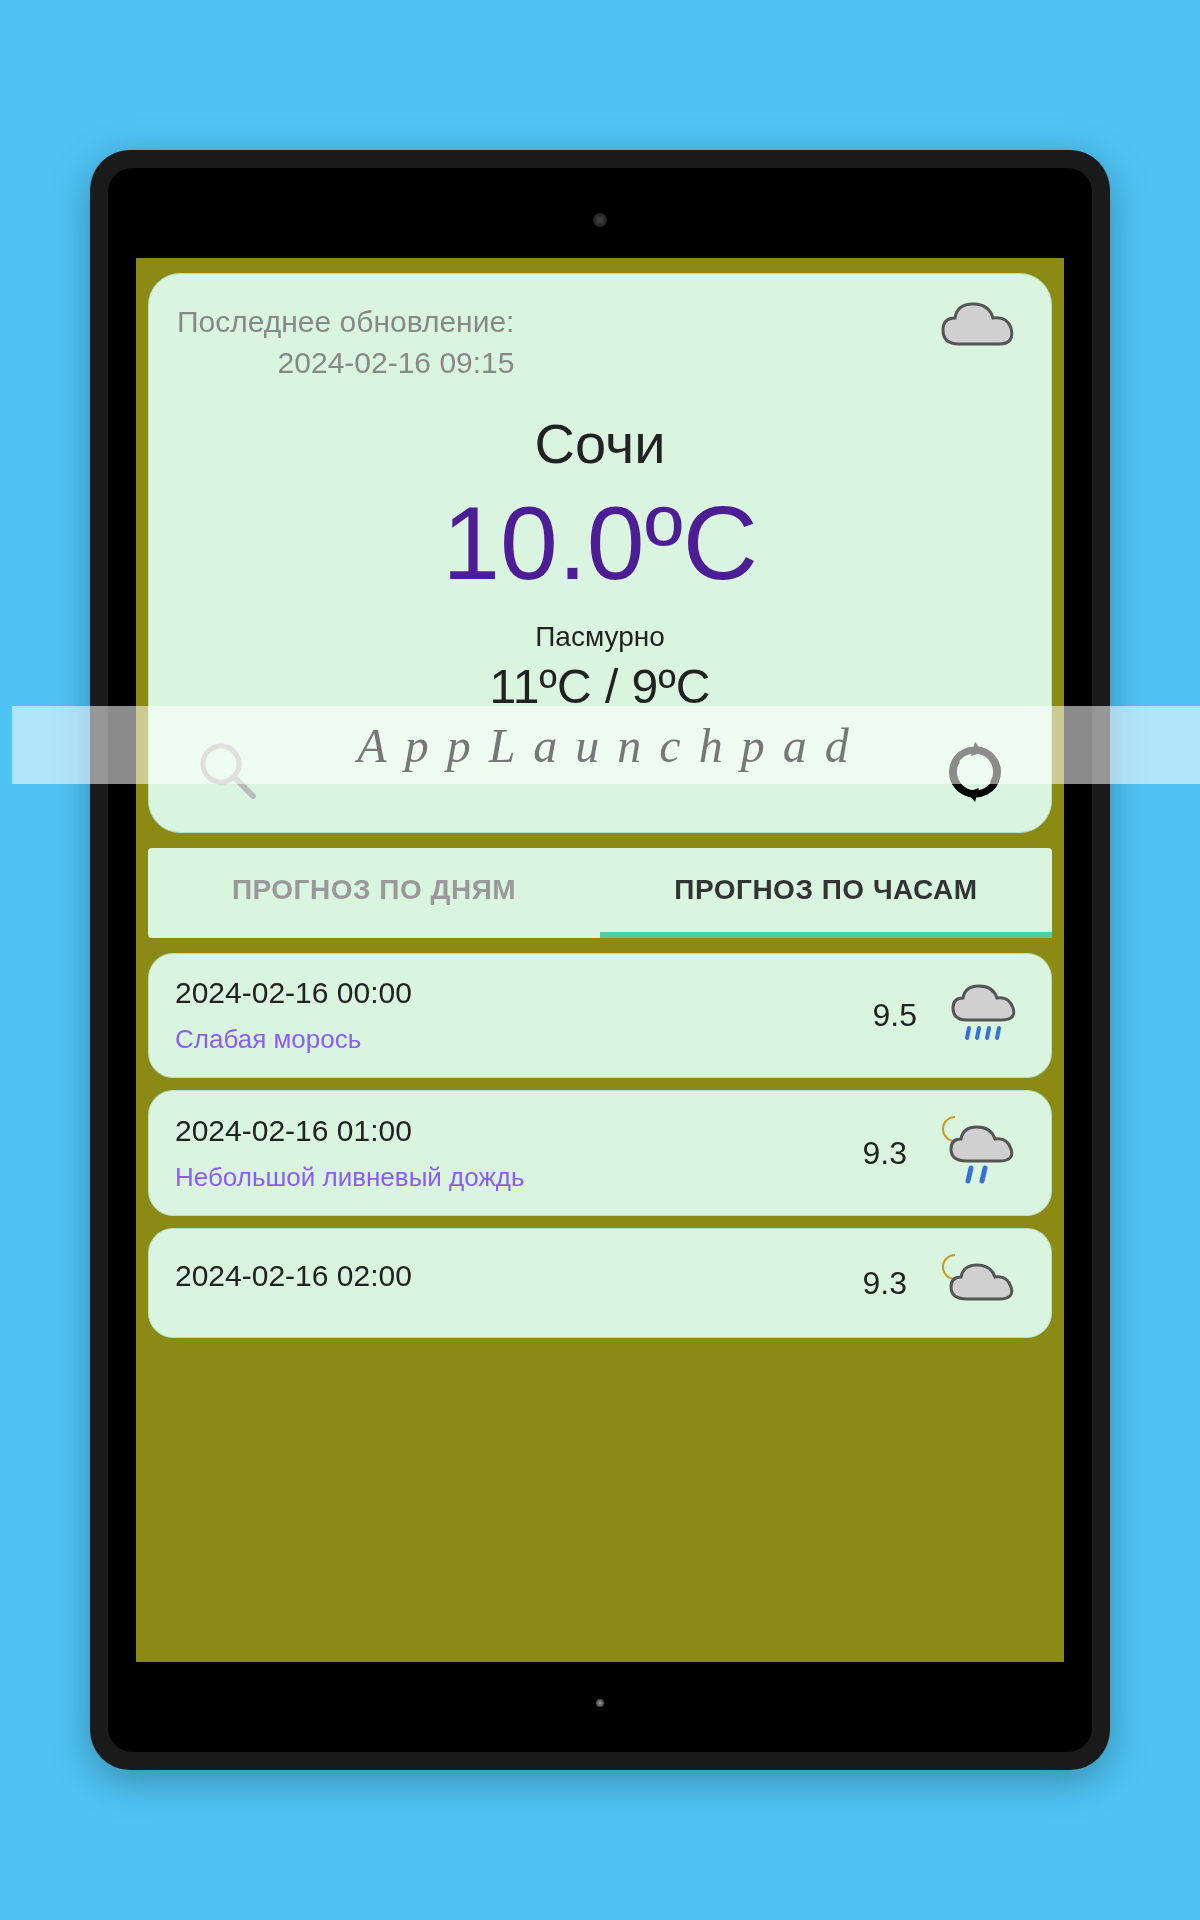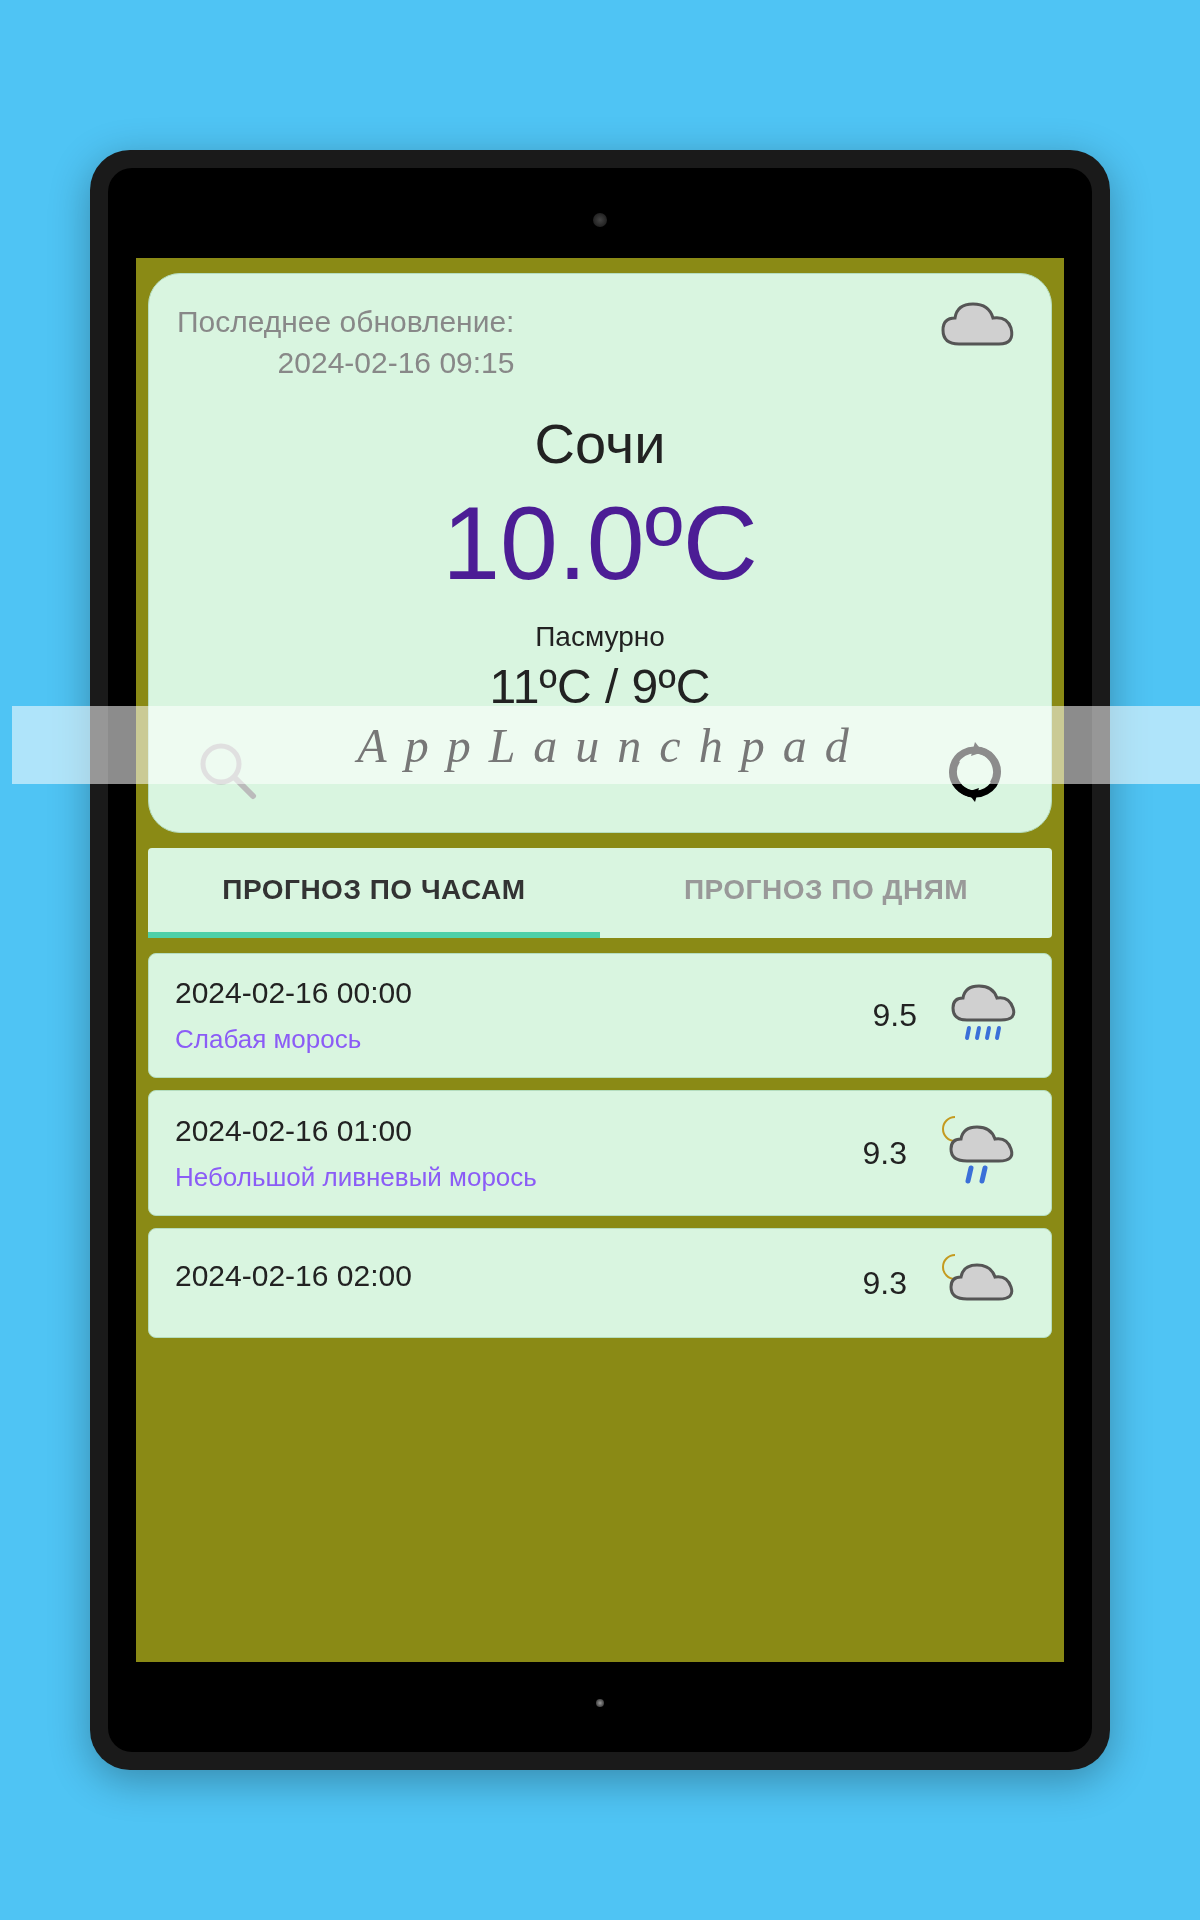--- a/index.html
+++ b/index.html
@@ -142,21 +142,21 @@
     }
     .forecast-list {
       display: flex;
       flex-direction: column;
       gap: 12px;
       overflow: hidden;
       flex: 1;
     }
     .forecast-item {
       background: #d9f5e0;
-      border-radius: 8px;
+      border-radius: 25px;
       border: 1px solid #b5ddbf;
       padding: 22px 26px 22px 26px;
       display: flex;
       align-items: center;
       gap: 16px;
     }
     .forecast-left {
       flex: 1;
     }
     .forecast-datetime {
@@ -230,22 +230,22 @@
               <path d="M 32 10 A 22 22 0 1 1 14 20" fill="none" stroke="#000" stroke-width="7"></path>
               <path d="M 32 2 L 40 12 L 28 16 Z" fill="#000"></path>
               <path d="M 32 54 A 22 22 0 1 1 50 44" fill="none" stroke="#000" stroke-width="7"></path>
               <path d="M 32 62 L 24 52 L 36 48 Z" fill="#000"></path>
             </svg>
           </div>
         </div>
       </div>
 
       <div class="tabs">
+        <div class="tab inactive">ПРОГНОЗ ПО ДНЯМ</div>
         <div class="tab active">ПРОГНОЗ ПО ЧАСАМ</div>
-        <div class="tab inactive">ПРОГНОЗ ПО ДНЯМ</div>
       </div>
 
       <div class="forecast-list">
 
         <div class="forecast-item">
           <div class="forecast-left">
             <div class="forecast-datetime">2024-02-16 00:00</div>
             <div class="forecast-condition">Слабая морось</div>
           </div>
           <div class="forecast-temp">9.5</div>
@@ -256,21 +256,21 @@
               <line x1="34" y1="48" x2="32" y2="58" stroke="#3a6fd8" stroke-width="4" stroke-linecap="round"></line>
               <line x1="44" y1="48" x2="42" y2="58" stroke="#3a6fd8" stroke-width="4" stroke-linecap="round"></line>
               <line x1="54" y1="48" x2="52" y2="58" stroke="#3a6fd8" stroke-width="4" stroke-linecap="round"></line>
             </svg>
           </div>
         </div>
 
         <div class="forecast-item">
           <div class="forecast-left">
             <div class="forecast-datetime">2024-02-16 01:00</div>
-            <div class="forecast-condition">Небольшой ливневый морось</div>
+            <div class="forecast-condition">Небольшой ливневый дождь</div>
           </div>
           <div class="forecast-temp">9.3</div>
           <div>
             <svg width="90" height="76" viewBox="0 0 90 76">
               <path d="M 20 4 A 12 12 0 1 0 20 28 A 10 10 0 1 1 20 4 Z" fill="#f5c542" stroke="#c49a1f" stroke-width="2"></path>
               <path d="M 32 48 Q 16 48 16 36 Q 16 26 26 26 Q 28 14 42 14 Q 56 14 60 26 Q 72 24 76 36 Q 80 48 64 48 Z" fill="#d0d0d0" stroke="#555" stroke-width="3"></path>
               <line x1="36" y1="55" x2="33" y2="68" stroke="#3a6fd8" stroke-width="5" stroke-linecap="round"></line>
               <line x1="50" y1="55" x2="47" y2="68" stroke="#3a6fd8" stroke-width="5" stroke-linecap="round"></line>
             </svg>
           </div>

